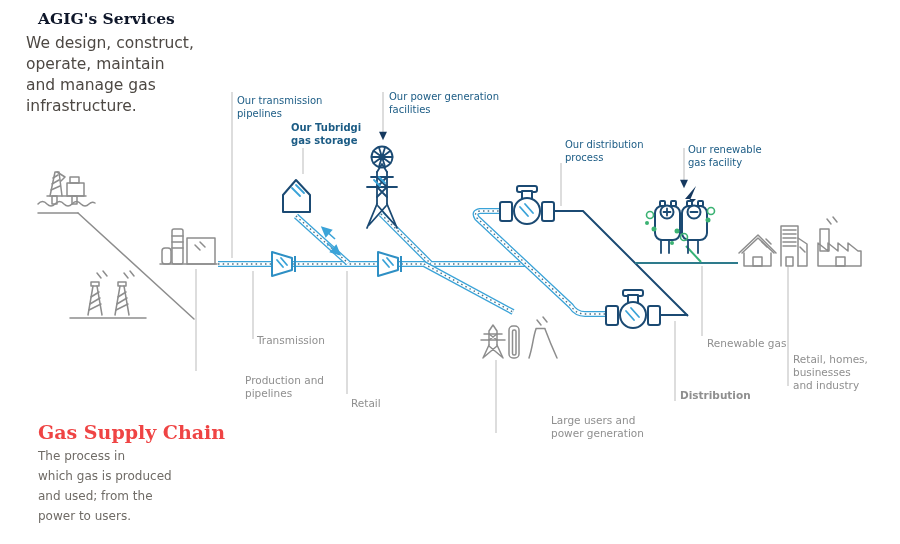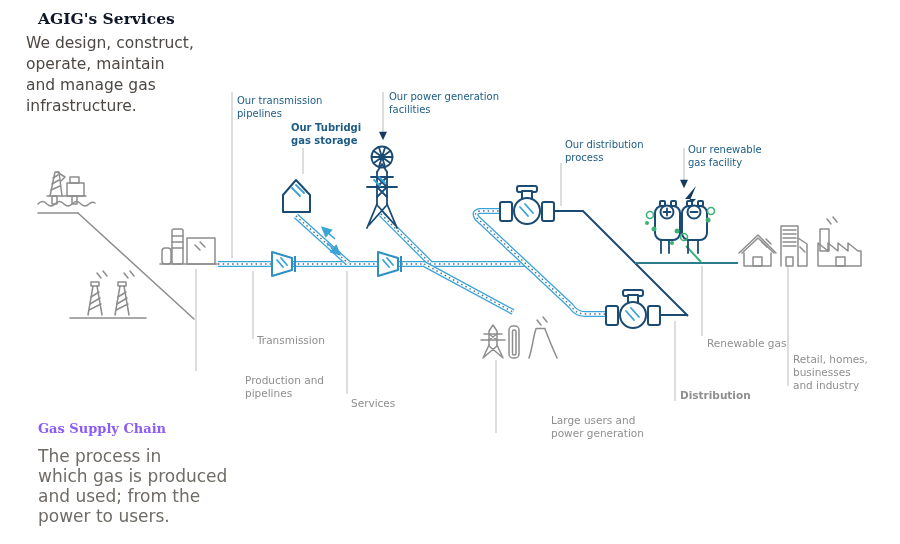--- a/index.html
+++ b/index.html
@@ -1,23 +1,23 @@
 <!DOCTYPE html>
 <html><head>
 <meta charset="utf-8">
 <style>
   html,body{margin:0;padding:0;background:#fff;}
   #stage{position:relative;width:900px;height:544px;background:#ffffff;overflow:hidden;
          font-family:"DejaVu Sans",sans-serif;}
   #stage svg{position:absolute;left:0;top:0;}
   .txt{position:absolute;white-space:nowrap;}
   .hd-navy{font-family:"DejaVu Serif",serif;font-weight:700;font-size:15.5px;color:#0f172a;}
-  .hd-dark{font-family:"DejaVu Serif",serif;font-weight:700;font-size:13px;color:#8b5cf6;}
+  .hd-dark{font-family:"DejaVu Serif",serif;font-weight:700;font-size:19px;color:#ef4444;}
   .body-copy{font-size:15.5px;line-height:21px;color:#4D4843;}
-  .body-copy2{font-size:17px;line-height:20px;color:#6F6B66;}
+  .body-copy2{font-size:12px;line-height:20px;color:#6F6B66;}
   .lbl-blue{font-size:10px;line-height:13px;color:#1C5C85;}
   .lbl-gray{font-size:10.5px;line-height:13px;color:#8F8F8F;}
   .ln{display:block;}
   
   .po{fill:none;stroke:#3AA3D8;stroke-width:6;stroke-linejoin:round;}
   .pi{fill:none;stroke:#ffffff;stroke-width:3.4;stroke-linejoin:round;}
   .pd{fill:none;stroke:#4B7187;stroke-width:1.4;stroke-dasharray:1.5 3.2;}
   .navyline{fill:none;stroke:#1B4A73;stroke-width:2;}
   .tealline{fill:none;stroke:#2E7B8C;stroke-width:2;}
   .greenline{fill:none;stroke:#35B377;stroke-width:2;}
@@ -273,21 +273,21 @@
   <div class="txt lbl-blue" style="left:688px;top:120px;margin-top:23px;">
     <span class="ln">Our renewable</span>
     <span class="ln">gas facility</span>
   </div>
 
   <div class="txt lbl-gray" style="left:257px;top:334px;">Transmission</div>
   <div class="txt lbl-gray" style="left:200px;top:374px;margin-left:45px;">
     <span class="ln">Production and</span>
     <span class="ln">pipelines</span>
   </div>
-  <div class="txt lbl-gray" style="left:351px;top:397px;">Services</div>
+  <div class="txt lbl-gray" style="left:351px;top:397px;">Retail</div>
   <div class="txt lbl-gray" style="left:503px;top:414px;margin-left:48px;">
     <span class="ln">Large users and</span>
     <span class="ln">power generation</span>
   </div>
   <div class="txt lbl-gray" style="left:680px;top:389px;font-weight:bold;">Distribution</div>
   <div class="txt lbl-gray" style="left:707px;top:337px;">Renewable gas</div>
   <div class="txt lbl-gray" style="left:793px;top:353px;">
     <span class="ln">Retail, homes,</span>
     <span class="ln">businesses</span>
     <span class="ln">and industry</span>

